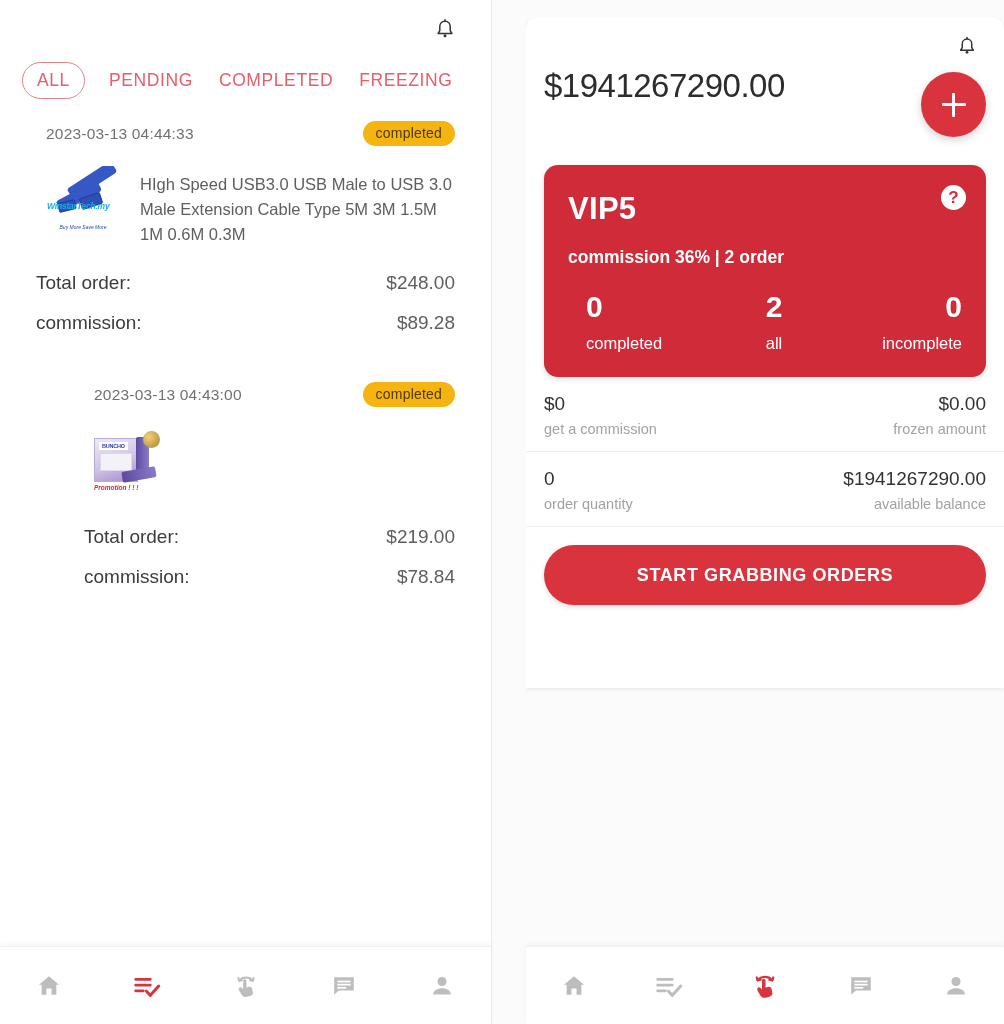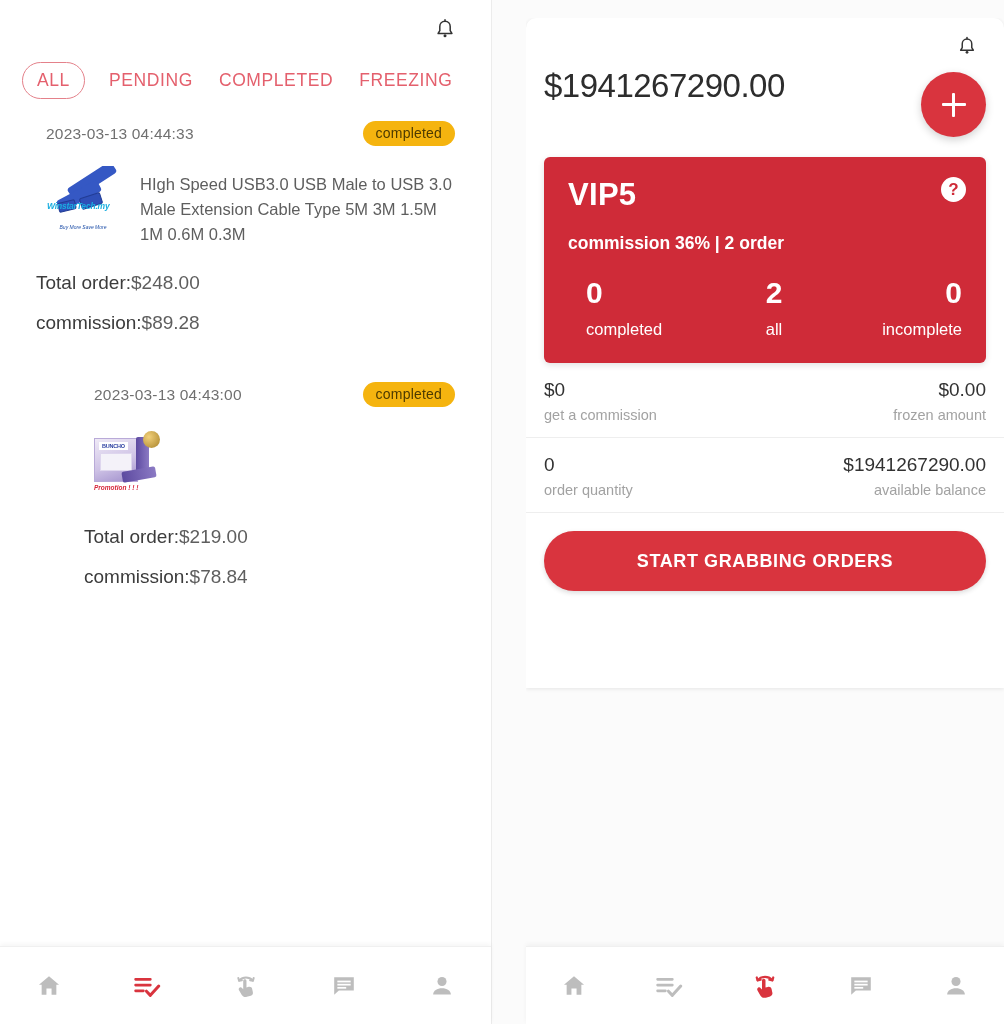--- a/index.html
+++ b/index.html
@@ -59,21 +59,21 @@
   .order-body { display: flex; gap: 18px; padding: 14px 0 8px 8px; }
   .thumb {
     width: 78px; height: 65px; flex: 0 0 78px;
     position: relative; overflow: hidden; background: #fff;
   }
   .prod-title {
     font-size: 16.5px; color: #5e5e5e; line-height: 1.5;
     padding-top: 6px;
   }
   .kv-row {
-    display: flex; align-items: baseline;
+    display: flex; justify-content: space-between; align-items: baseline;
     padding: 18px 0 0 0;
   }
   .kv-key { font-size: 19px; color: #3c3c3c; }
   .kv-val { font-size: 19px; color: #5e5e5e; }
 
   
   .usb-bg { position: absolute; inset: 0; background: #fff; }
   .usb-c1, .usb-c2 {
     position: absolute; background: #3558c4; border-radius: 3px;
   }
@@ -159,24 +159,24 @@
   .fab-plus {
     position: relative; width: 24px; height: 24px;
   }
   .fab-plus::before, .fab-plus::after {
     content:''; position:absolute; background:#fff; border-radius:1px;
   }
   .fab-plus::before { left: 0; top: 10.5px; width: 24px; height: 3px; }
   .fab-plus::after  { top: 0; left: 10.5px; height: 24px; width: 3px; }
 
   .vip-card {
-    margin: 20px 18px 0 18px;
+    margin: 28px 18px 0 18px;
     background: #cf2b38;
-    border-radius: 6px;
-    padding: 20px 24px 24px 24px;
+    border-radius: 14px;
+    padding: 26px 24px 24px 24px;
     position: relative;
     box-shadow: 0 2px 6px rgba(0,0,0,.12);
   }
   .vip-title { font-size: 31px; font-weight: bold; color: #fff; letter-spacing: .3px; }
   .vip-help {
     position: absolute; right: 20px; top: 20px;
     width: 25px; height: 25px; border-radius: 50%;
     background: #fff; color: #cf2b38;
     font-size: 17px; font-weight: bold;
     display: flex; align-items: center; justify-content: center;

